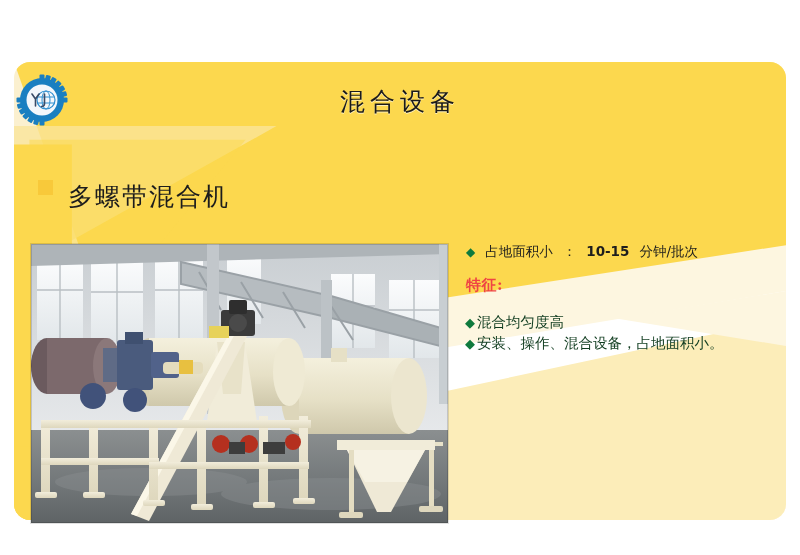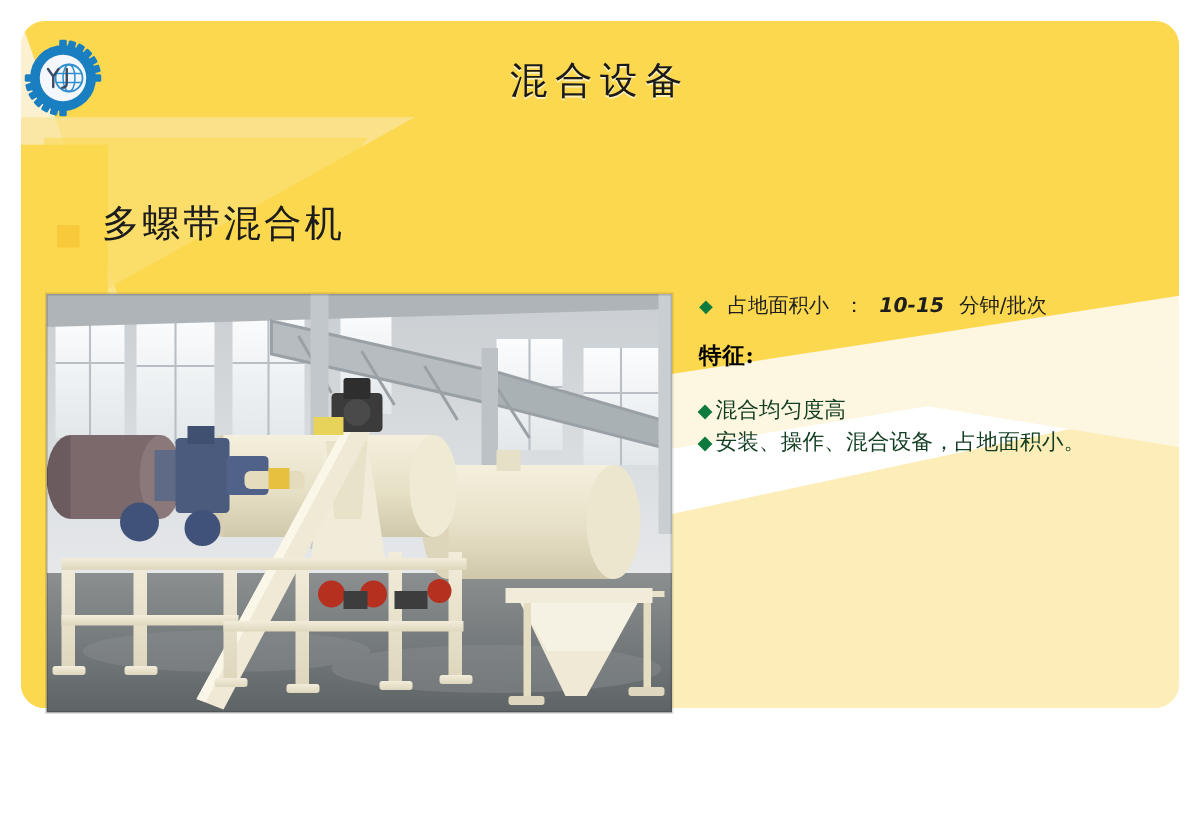--- a/index.html
+++ b/index.html
@@ -10,20 +10,21 @@
   body {
     font-family: "Liberation Sans", sans-serif;
   }
 
   #slide {
     position: relative;
     width: 800px;
     height: 486px;
     overflow: hidden;
     background: #ffffff;
+    margin-top: 48px;
   }
 
   
   .slide-body {
     position: absolute;
     left: 14px;
     top: 14px;
     right: 14px;
     bottom: 14px;
     border-radius: 16px;
@@ -150,21 +151,21 @@
     color: #1a1a1a;
     text-shadow: 0 1px 0 rgba(255,255,255,.6);
   }
 
   
   .section-heading {
     position: absolute;
     left: 38px;
     top: 132px;
     display: flex;
-    align-items: flex-end;
+    align-items: flex-start;
     gap: 15px;
   }
   .section-bullet {
     width: 15px;
     height: 15px;
     background: #f8c93a;
     flex: 0 0 auto;
   }
   .section-label {
     font-family: "DejaVu Sans", "Liberation Sans", sans-serif;
@@ -197,30 +198,30 @@
     font-family: "DejaVu Sans", "Liberation Sans", sans-serif;
     font-size: 13.5px;
     color: #1d1d1d;
     white-space: nowrap;
   }
   .diamond {
     color: #0f7a3d;
     font-size: 12px;
     line-height: 1;
   }
-  .spec-line .value { font-weight: bold; font-style: italic; }
+  .spec-line .value { font-weight: bold; }
 
   .features-title {
     position: absolute;
     left: 466px;
     top: 228px;
     font-family: "DejaVu Serif", "Liberation Serif", serif;
     font-size: 15px;
     font-weight: bold;
-    color: #000000;
+    color: #ef4444;
     letter-spacing: .5px;
   }
 
   .feature-list {
     position: absolute;
     left: 465px;
     top: 264px;
     width: 320px;
   }
   .feature-item {

